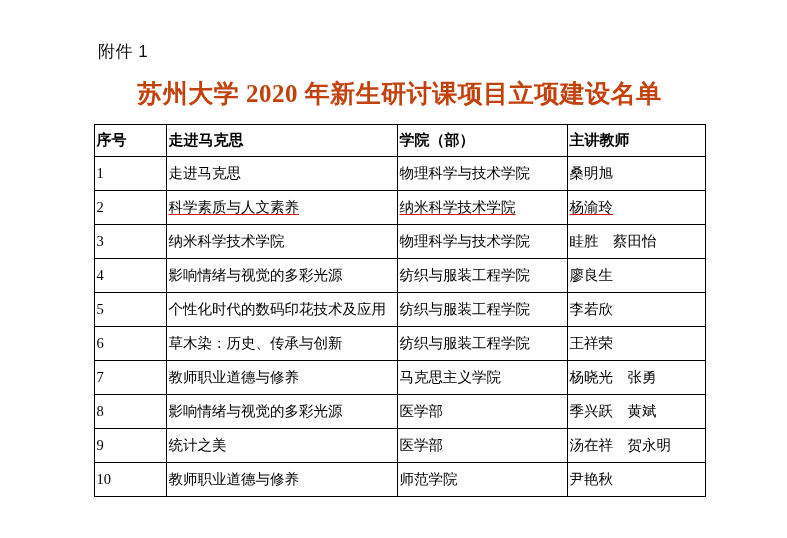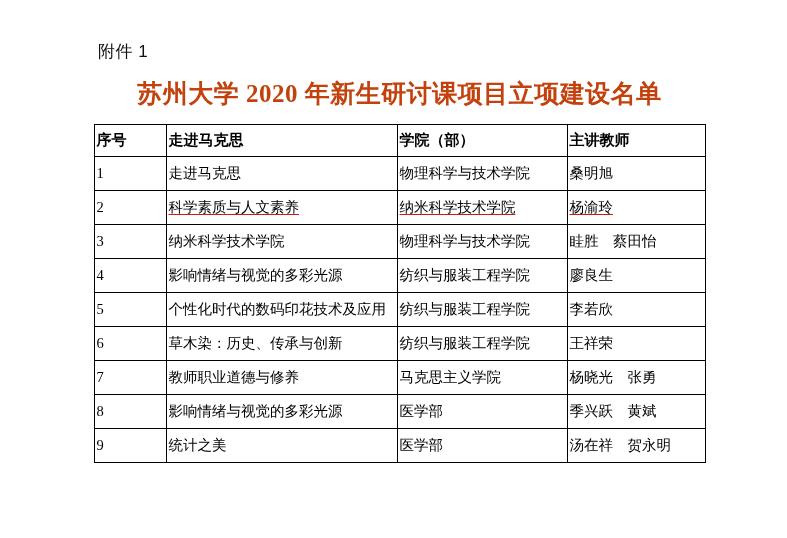--- a/index.html
+++ b/index.html
@@ -141,16 +141,22 @@
           <td>影响情绪与视觉的多彩光源</td>
           <td>医学部</td>
           <td>季兴跃　黄斌</td>
         </tr>
         <tr>
           <td class="cell-no">9</td>
           <td>统计之美</td>
           <td>医学部</td>
           <td>汤在祥　贺永明</td>
         </tr>
+        <tr>
+          <td class="cell-no">10</td>
+          <td>教师职业道德与修养</td>
+          <td>师范学院</td>
+          <td>尹艳秋</td>
+        </tr>
       </tbody>
   </table>
 
 </div>
 
 </body></html>

